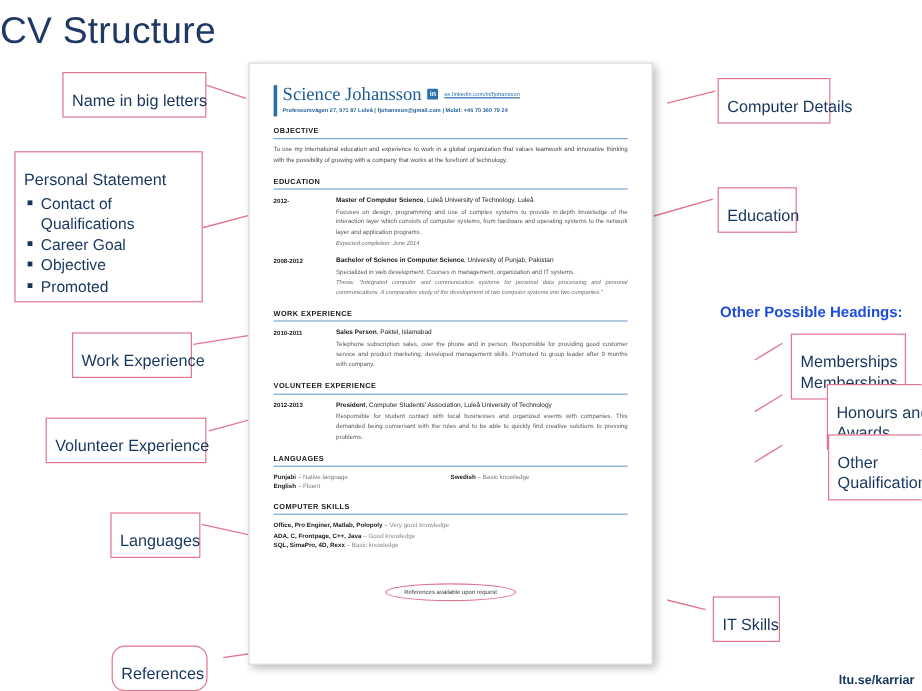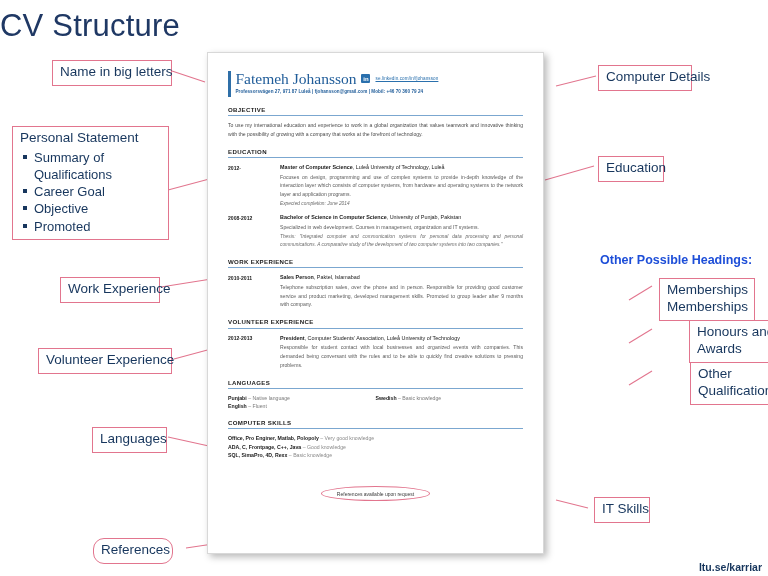--- a/index.html
+++ b/index.html
@@ -26,21 +26,21 @@
   .leaders{position:absolute;inset:0;pointer-events:none;}
 
   
   .callout{
     position:absolute;
     border:1.4px solid #e2758e;
     background:#ffffff;
     color:#17365d;
     font-size:13.5px;
     line-height:1.25;
-    padding:3px 7px 4px 7px;
+    padding:15px 7px 4px 7px;
     white-space:nowrap;
     box-sizing:border-box;
   }
   .callout.multiline{white-space:normal;}
   .callout ul{
     margin:2px 0 0 0;padding:0 0 0 14px;list-style:none;
   }
   .callout ul li{
     position:relative;font-size:13px;line-height:1.32;
   }
@@ -154,21 +154,21 @@
     </g>
   </svg>
 
   <div class="callout" style="left:52px;top:60px;width:120px;">
     <span>Name in big letters</span>
   </div>
 
   <div class="callout multiline" style="left:12px;top:126px;width:157px;">
     <div class="headline">Personal Statement</div>
     <ul>
-      <li>Summary of Qualifications</li>
+      <li>Contact of Qualifications</li>
       <li>Career Goal</li>
       <li>Objective</li>
       <li>Promoted</li>
     </ul>
   </div>
 
   <div class="callout" style="left:60px;top:277px;width:100px;">
     <span>Work Experience</span>
   </div>
 
@@ -212,21 +212,21 @@
 
   <div class="footer-note">ltu.se/karriar</div>
 
   <div class="paper">
     <div class="paper-inner">
 
       <div class="cv-head">
         <div class="cv-head-bar"></div>
         <div>
           <div class="cv-name-row">
-            <span class="cv-name">Fatemeh Johansson</span>
+            <span class="cv-name">Science Johansson</span>
             <span class="li-badge">in</span>
             <span class="li-url">se.linkedin.com/in/fjohansson</span>
           </div>
           <div class="cv-contact">Professorsvägen 27, 971 87 Luleå | fjohansson@gmail.com | Mobil: +46 70 360 79 24</div>
         </div>
       </div>
 
       <div class="sec">
         <div class="sec-title">OBJECTIVE</div>
         <div class="sec-rule"></div>

